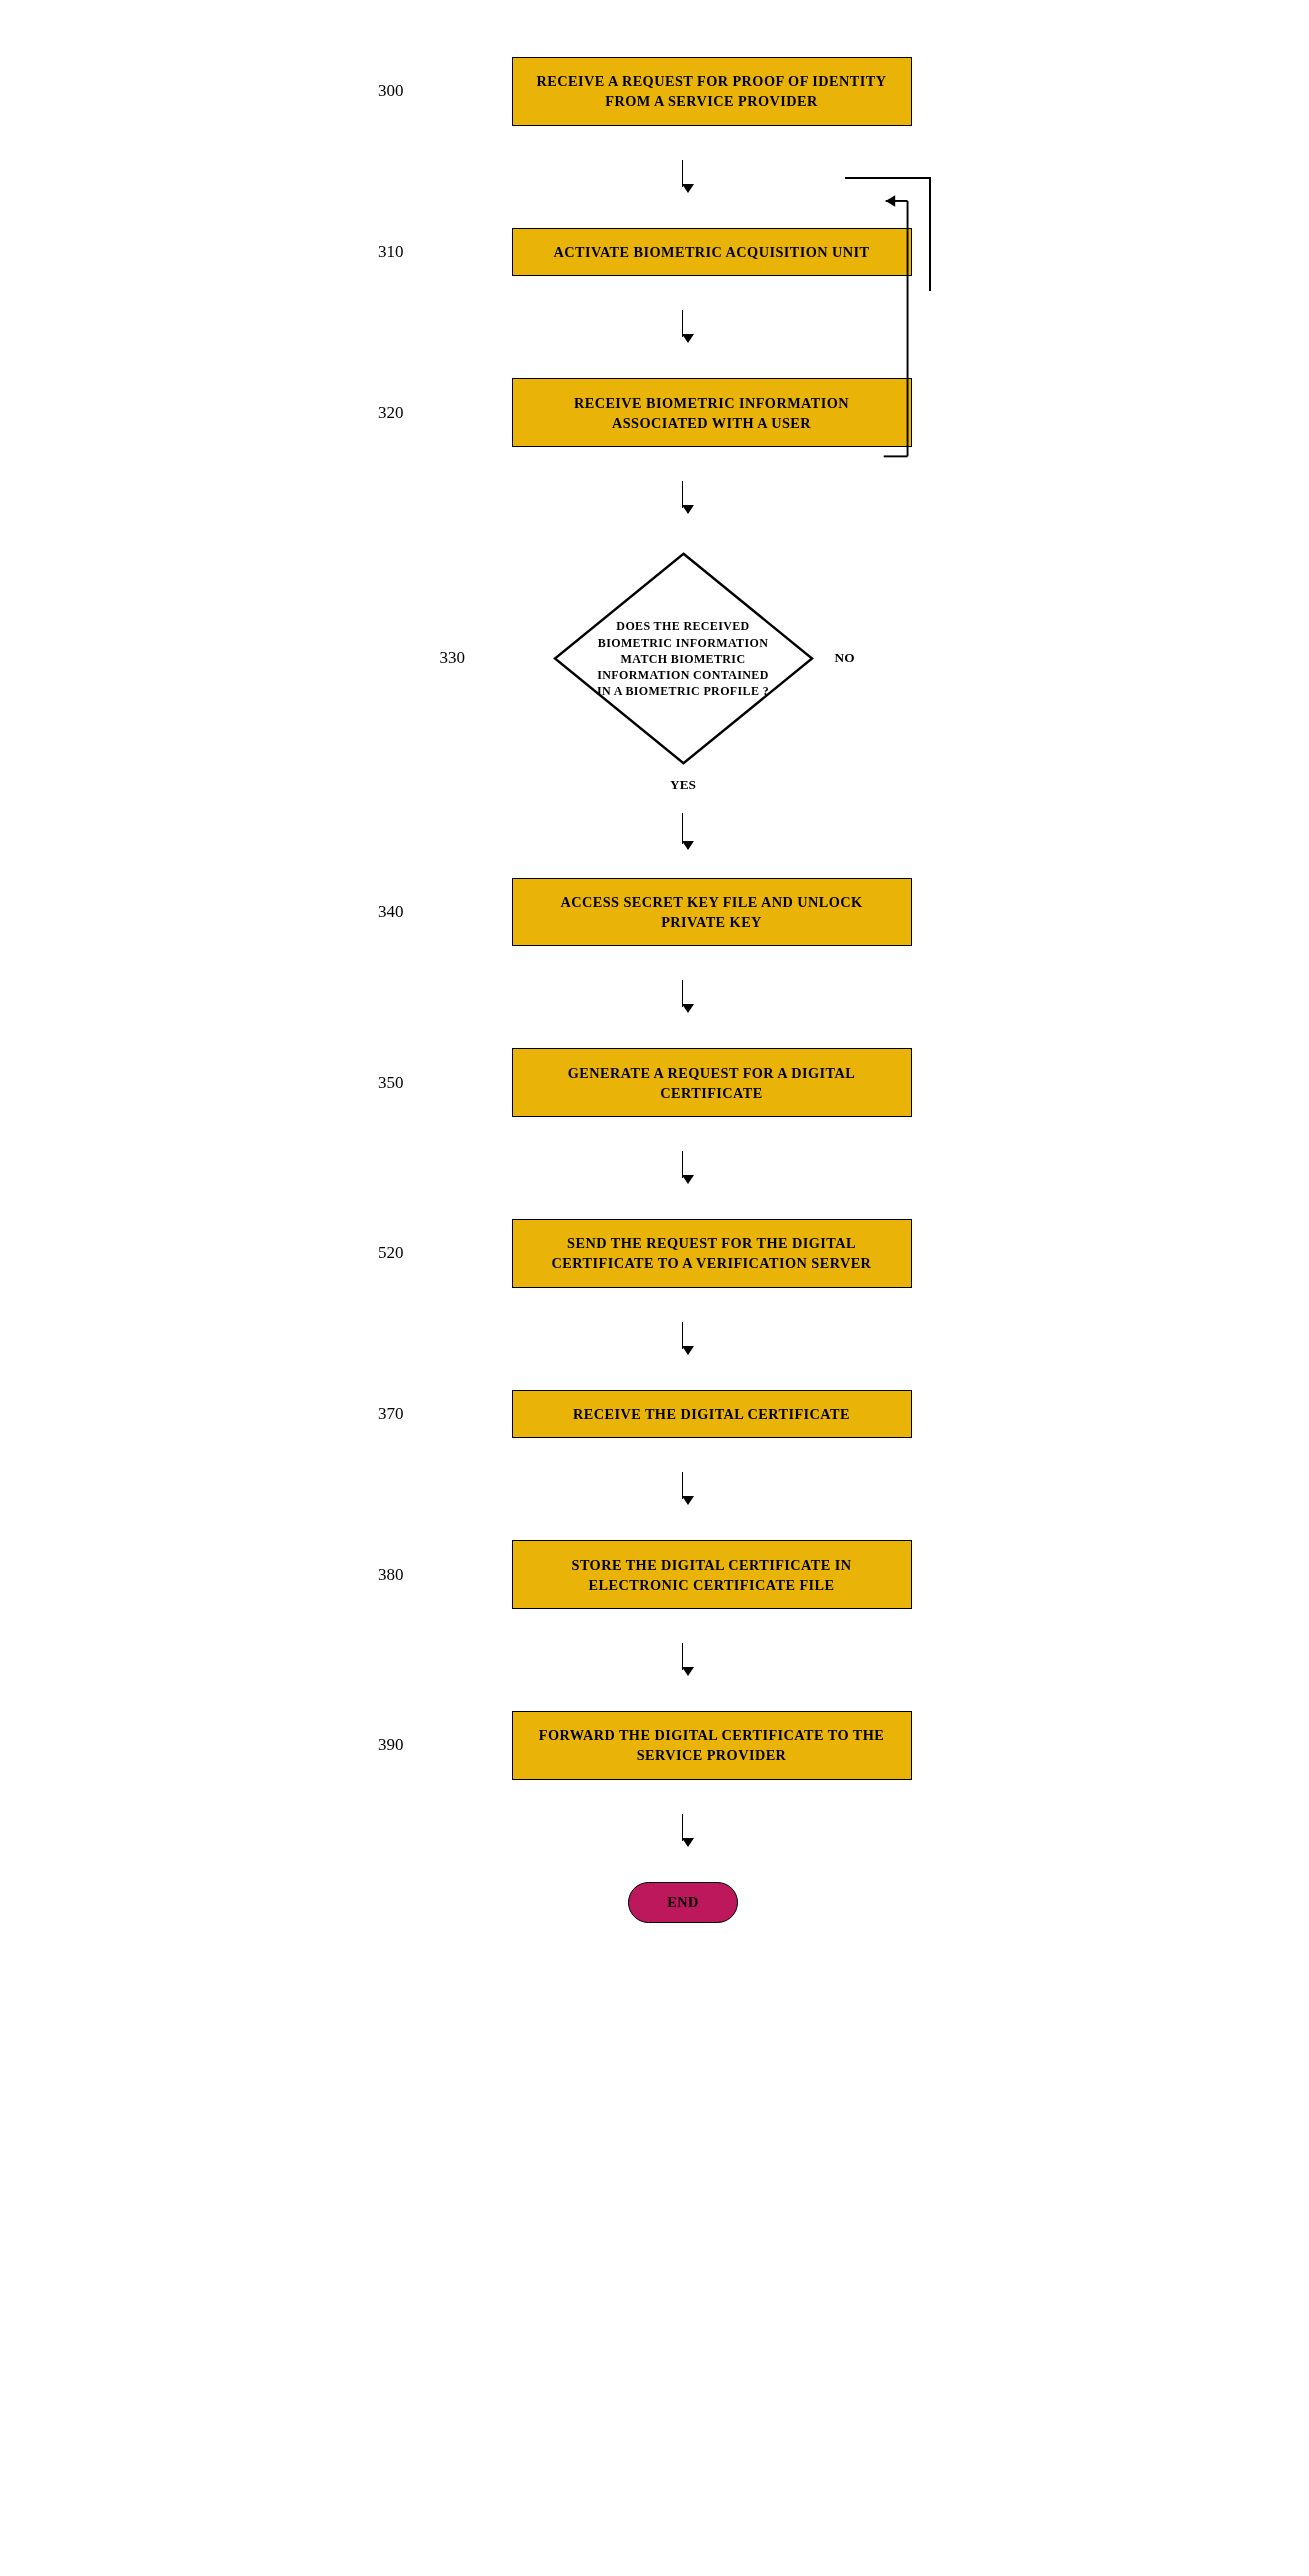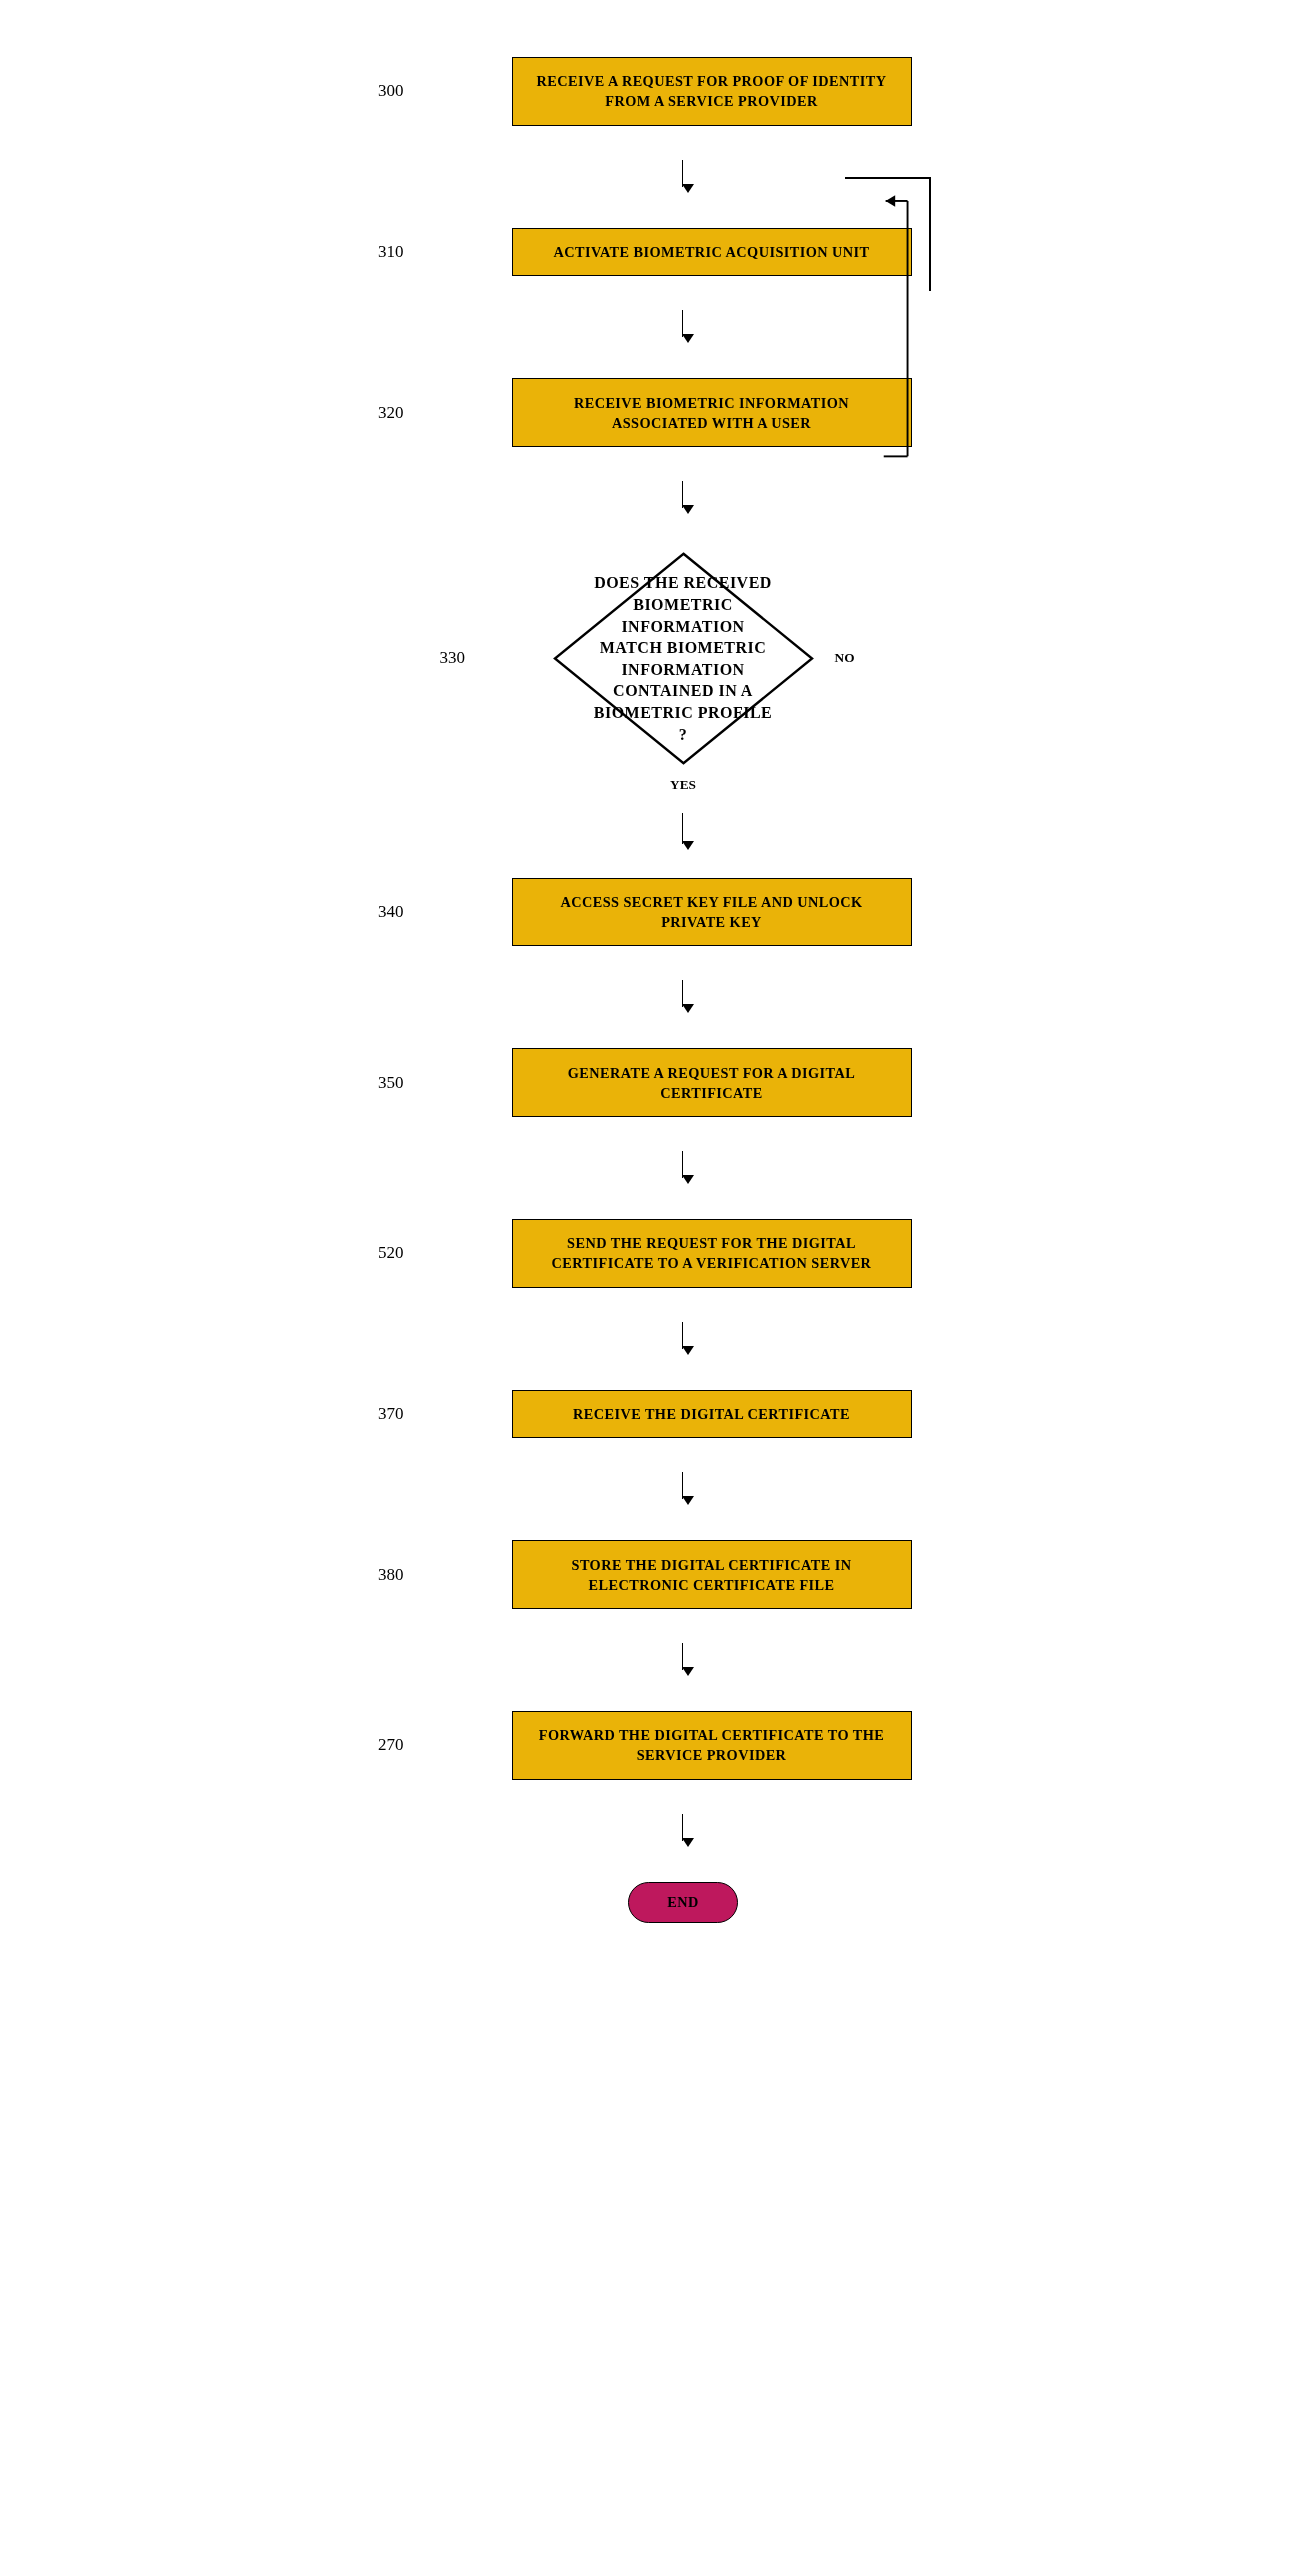--- a/index.html
+++ b/index.html
@@ -97,21 +97,21 @@
     <div style="position:absolute; left: calc(114px + 200px - 1px); top:24px; width:0; height:0; border-left:6.7px solid transparent; border-right:6.7px solid transparent; border-top:9.5px solid #000;"></div>
   </div>
 
   <div style="position:relative; width:572px; display:flex; align-items:center;">
     <span style="position:absolute; left:71px; top:50%; transform:translateY(-50%); font-size:17px;">330</span>
     <div style="width:100%; display:flex; justify-content:center; padding-left:57px;">
       <div style="position:relative; width:267px; height:219px;">
         <svg viewBox="0 0 280 230" width="267" height="219">
           <polygon points="140,5 275,115 140,225 5,115" fill="white" stroke="black" stroke-width="2.5"></polygon>
         </svg>
-        <div style="position:absolute; top:50%; left:50%; transform:translate(-50%,-50%); text-align:center; font-size:16px; font-weight:bold; letter-spacing:0.03em; text-transform:uppercase; line-height:1.35; width:181px;">DOES THE RECEIVED BIOMETRIC INFORMATION MATCH BIOMETRIC INFORMATION CONTAINED IN A BIOMETRIC PROFILE ?</div>
+        <div style="position:absolute; top:50%; left:50%; transform:translate(-50%,-50%); text-align:center; font-size:12px; font-weight:bold; letter-spacing:0.03em; text-transform:uppercase; line-height:1.35; width:181px;">DOES THE RECEIVED BIOMETRIC INFORMATION MATCH BIOMETRIC INFORMATION CONTAINED IN A BIOMETRIC PROFILE ?</div>
         
         <div style="position:absolute; right:-38px; top:50%; transform:translateY(-50%); font-size:13.3px; font-weight:bold;">NO</div>
         
         <div style="position:absolute; bottom:-25px; left:50%; transform:translateX(-50%); font-size:13.3px; font-weight:bold;">YES</div>
       </div>
     </div>
   </div>
 
   <div style="position:relative; width:572px; height:42px;">
     <div style="position:absolute; left: calc(114px + 200px - 1px); top:11.4px; width:1.9px; height:30.5px; background:#000;"></div>
@@ -180,21 +180,21 @@
       <div class="rect-box">STORE THE DIGITAL CERTIFICATE IN ELECTRONIC CERTIFICATE FILE</div>
     </div>
   </div>
 
   <div style="position:relative; width:572px; height:34px;">
     <div style="position:absolute; left: calc(114px + 200px - 1px); top:0; width:1.9px; height:27px; background:#000;"></div>
     <div style="position:absolute; left: calc(114px + 200px - 1px); top:24px; width:0; height:0; border-left:6.7px solid transparent; border-right:6.7px solid transparent; border-top:9.5px solid #000;"></div>
   </div>
 
   <div style="position:relative; width:572px; display:flex; align-items:center;">
-    <span class="step-num">270</span>
+    <span class="step-num">390</span>
     <div style="width:100%; display:flex; justify-content:center; padding-left:57px;">
       <div class="rect-box">FORWARD THE DIGITAL CERTIFICATE TO THE SERVICE PROVIDER</div>
     </div>
   </div>
 
   <div style="position:relative; width:572px; height:34px;">
     <div style="position:absolute; left: calc(114px + 200px - 1px); top:0; width:1.9px; height:27px; background:#000;"></div>
     <div style="position:absolute; left: calc(114px + 200px - 1px); top:24px; width:0; height:0; border-left:6.7px solid transparent; border-right:6.7px solid transparent; border-top:9.5px solid #000;"></div>
   </div>
 

